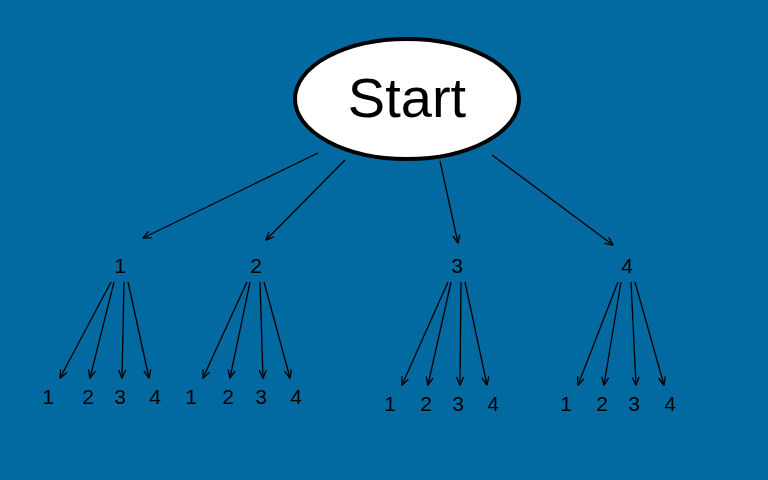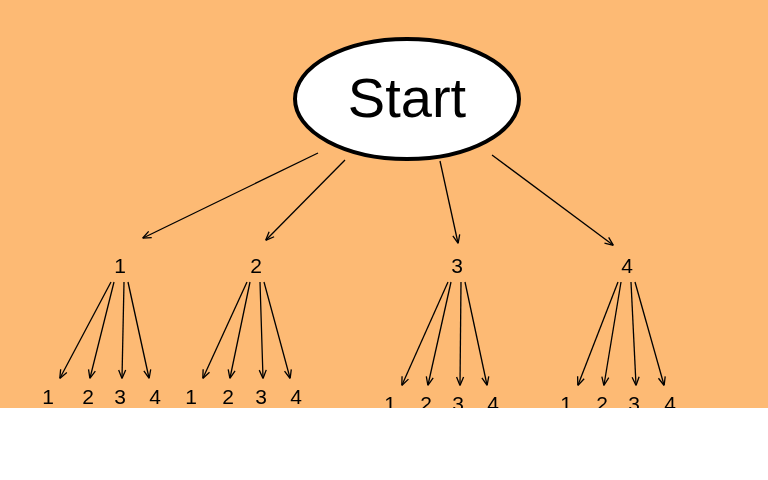--- a/index.html
+++ b/index.html
@@ -6,22 +6,22 @@
     margin: 0;
     padding: 0;
     background: #ffffff;
   }
   body {
     font-family: "Liberation Sans", sans-serif;
   }
   #canvas {
     position: relative;
     width: 768px;
-    height: 408px;
-    background: #fdba74;
+    height: 480px;
+    background: #0369a1;
     overflow: hidden;
     text-decoration: underline;
   }
   #tree-svg {
     position: absolute;
     left: 0;
     top: 0;
     width: 768px;
     height: 480px;
   }

